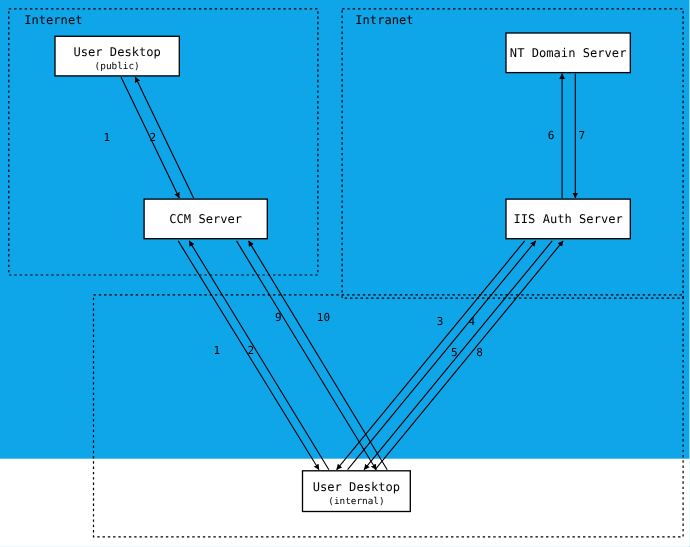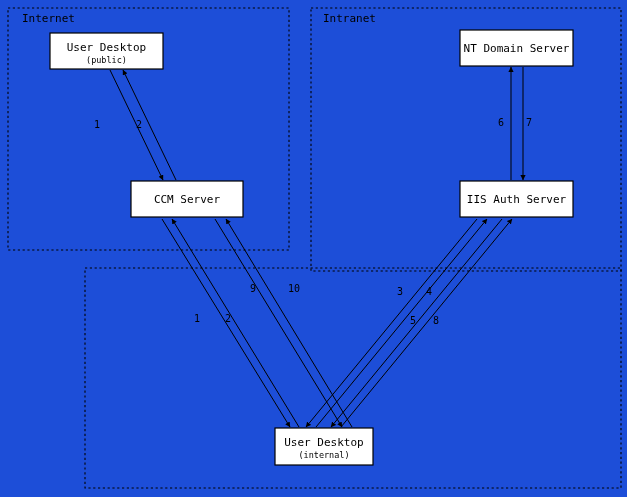--- a/index.html
+++ b/index.html
@@ -1,21 +1,21 @@
 <!DOCTYPE html>
 <html><head>
 <meta charset="utf-8">
 <style>
   html,body{margin:0;padding:0;background:#ffffff;}
   body{
     width:627px;height:497px;
     font-family:"DejaVu Sans Mono","Liberation Mono",monospace;
     overflow:hidden;
   }
-  #diagram-root{position:relative;width:627px;height:497px;background:#1d4ed8;text-decoration:underline;}
+  #diagram-root{position:relative;width:627px;height:417px;background:#0ea5e9;text-decoration:underline;}
   svg{display:block;}
   .zone-label{font-family:"DejaVu Sans Mono","Liberation Mono",monospace;font-size:11px;fill:#000;}
   .node-title{font-family:"DejaVu Sans Mono","Liberation Mono",monospace;font-size:11px;fill:#000;text-anchor:middle;}
   .node-sub{font-family:"DejaVu Sans Mono","Liberation Mono",monospace;font-size:8.5px;fill:#000;text-anchor:middle;}
   .step-label{font-family:"DejaVu Sans Mono","Liberation Mono",monospace;font-size:10px;fill:#000;text-anchor:middle;}
   .node-box{fill:#ffffff;stroke:#000000;stroke-width:1.2;}
   .zone-box{fill:none;stroke:#000000;stroke-width:1.1;stroke-dasharray:2.2 2.6;}
   .flow-line{stroke:#000000;stroke-width:1;fill:none;}
 </style>
 </head>

